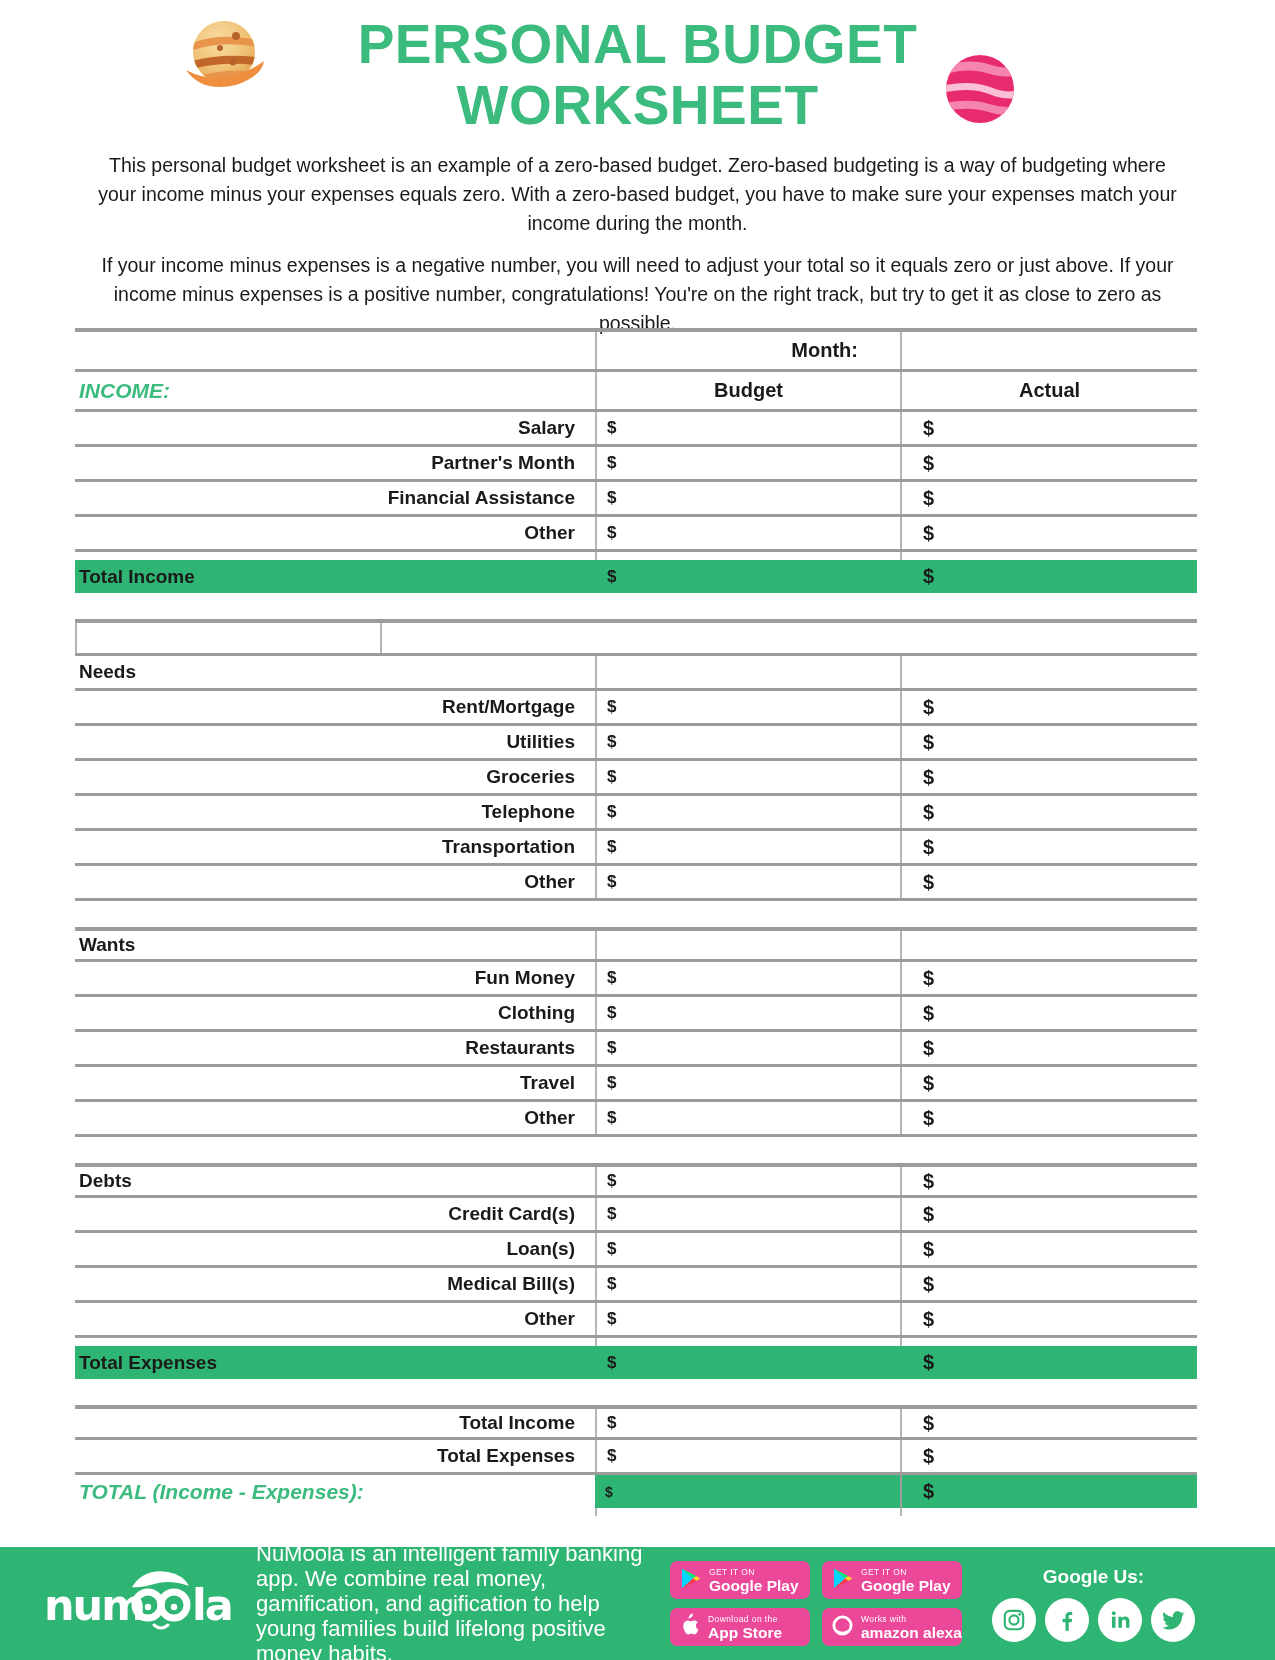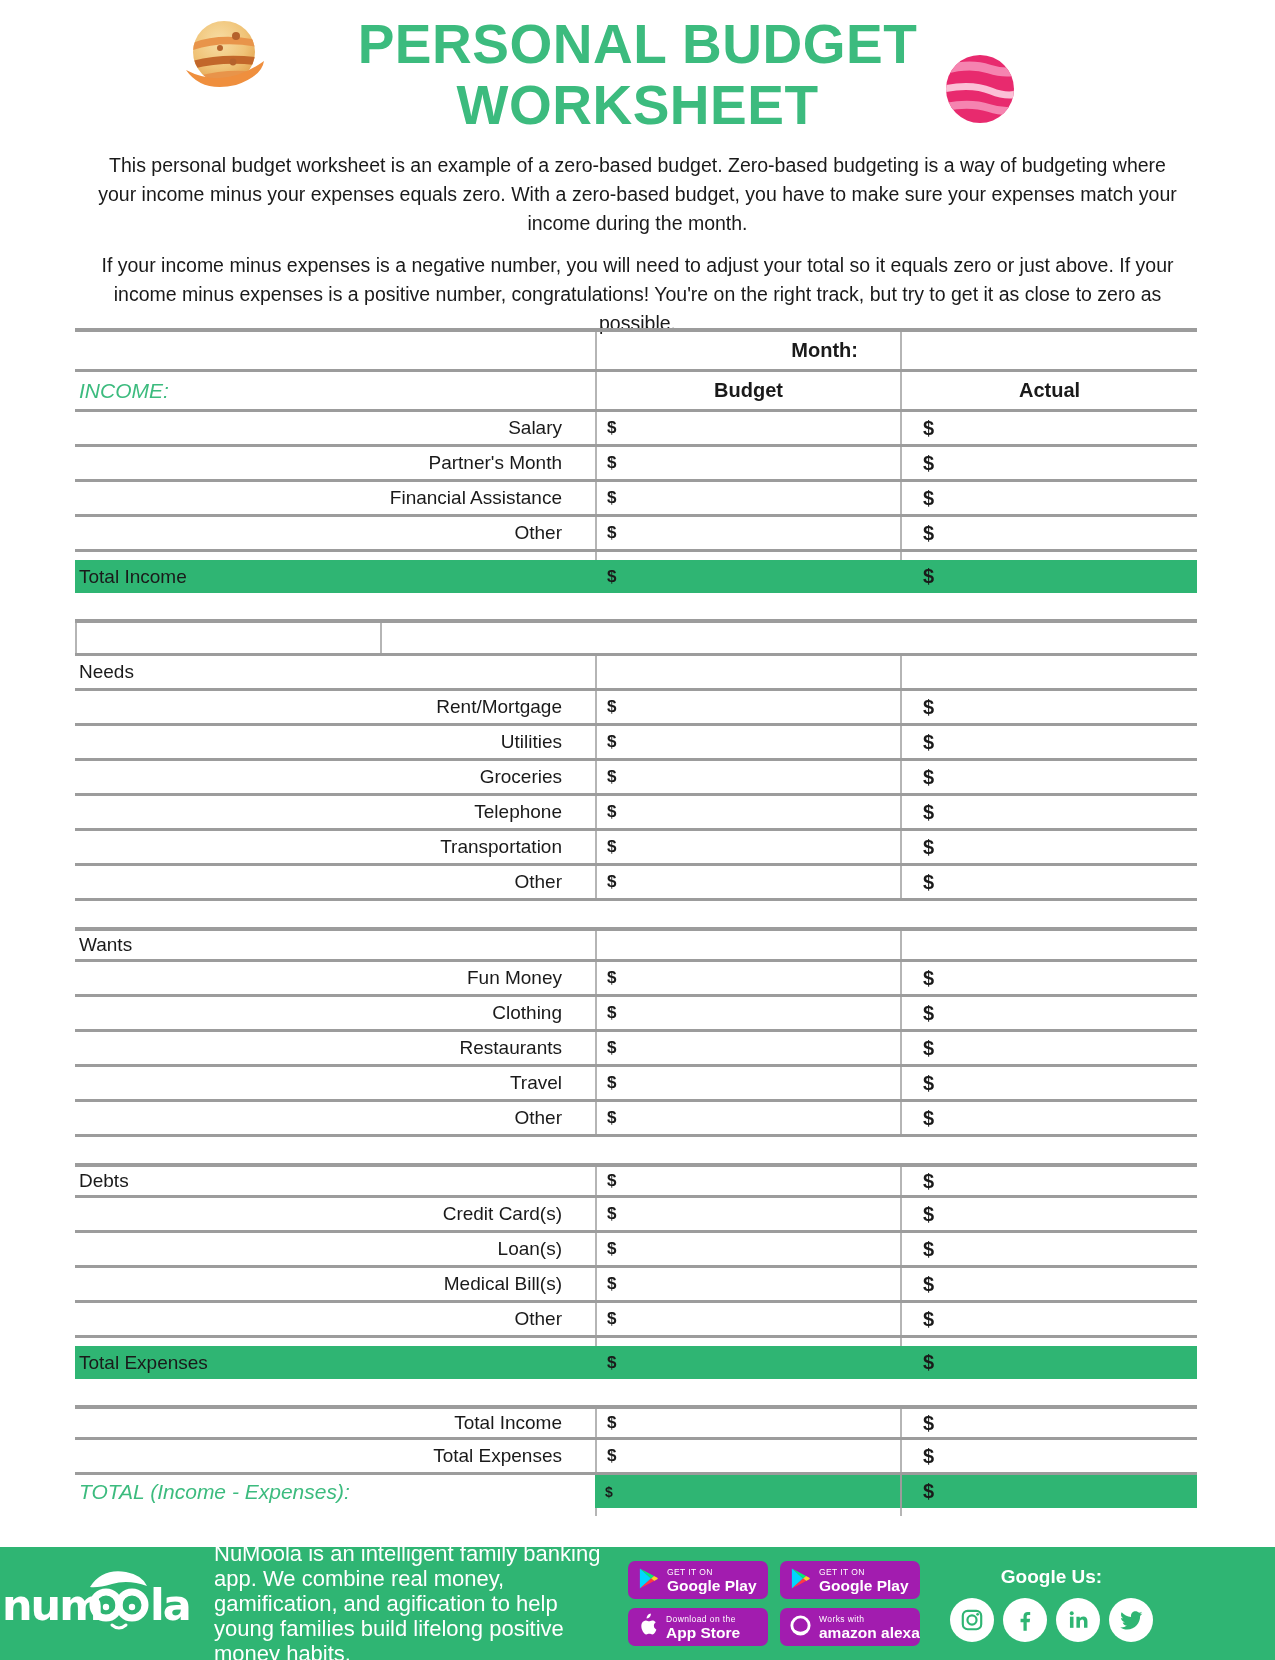--- a/index.html
+++ b/index.html
@@ -20,21 +20,21 @@
   .title{padding-top:14px;text-align:center;font-size:55px;line-height:61px;font-weight:700;
          color:var(--tgreen);letter-spacing:.5px}
   .intro{width:1100px;margin:15px auto 0;text-align:center;font-size:19.5px;line-height:29px}
   .intro+.intro{margin-top:13px}
 
   
   .btable{position:absolute;left:75px;top:328px;width:1122px}
   .trow{display:flex;border-bottom:3px solid var(--line)}
   .trow.bt{border-top:4px solid var(--line)}
   .cell{height:100%;display:flex;align-items:center}
-  .c-label{width:520px;justify-content:flex-end;padding-right:33px;font-weight:normal;font-size:19px}
+  .c-label{width:520px;justify-content:flex-end;padding-right:20px;font-weight:bold;font-size:19px}
   .c-budget{width:307px;border-left:2px solid var(--divider);border-right:2px solid var(--divider);
             padding-left:10px;font-weight:bold;font-size:17px}
   .c-actual{flex:1;padding-left:21px;font-weight:800;font-size:20px}
 
   .trow.month{height:44px}
   .trow.month .c-budget{justify-content:flex-end;padding-right:42px;font-size:20px}
   .trow.colheader{height:40px}
   .trow.colheader .c-label,.trow.section .c-label{justify-content:flex-start;padding-left:4px;
       color:var(--tgreen);font-style:italic;font-size:21px}
   .trow.colheader .c-budget,.trow.colheader .c-actual{justify-content:center;padding:0;
@@ -51,24 +51,24 @@
   .trow.bar-partial{height:33px;border-bottom:none}
   .trow.bar-partial .c-label{justify-content:flex-start;padding-left:4px;color:var(--tgreen);
       font-style:italic;font-size:21px}
   .trow.bar-partial .c-budget{background:var(--green);border-left:none;
       border-right:2px solid var(--line);font-size:14px}
   .trow.bar-partial .c-actual{background:var(--green)}
 
   
   .footer{position:absolute;left:0;bottom:0;width:1275px;height:113px;background:var(--green);
           display:flex;align-items:center;color:#fff}
-  .logo{flex:0 0 192px}
+  .logo{margin-left:42px;flex:0 0 192px}
   .desc{width:388px;margin-left:22px;font-size:22px;line-height:25px}
   .badges{display:grid;grid-template-columns:140px 140px;gap:9px 12px;margin-left:26px}
-  .badge{background:#a21caf;border-radius:7px;height:38px;display:flex;align-items:center;
+  .badge{background:#ec4899;border-radius:7px;height:38px;display:flex;align-items:center;
          padding:16px 9px;color:#fff;cursor:pointer}
   .badge .txt{margin-left:7px;display:flex;flex-direction:column;justify-content:center}
   .badge .l1{font-size:8.5px;letter-spacing:.4px;line-height:10px}
   .badge .l2{font-size:15.5px;font-weight:bold;line-height:17px;white-space:nowrap}
   .social{margin-left:30px;text-align:center}
   .follow{font-size:19px;font-weight:bold;margin-bottom:10px}
   .sicons{display:flex;gap:9px}
   .sicon{width:44px;height:44px;border-radius:50%;background:#fff;display:flex;
          align-items:center;justify-content:center;cursor:pointer}
 </style>

